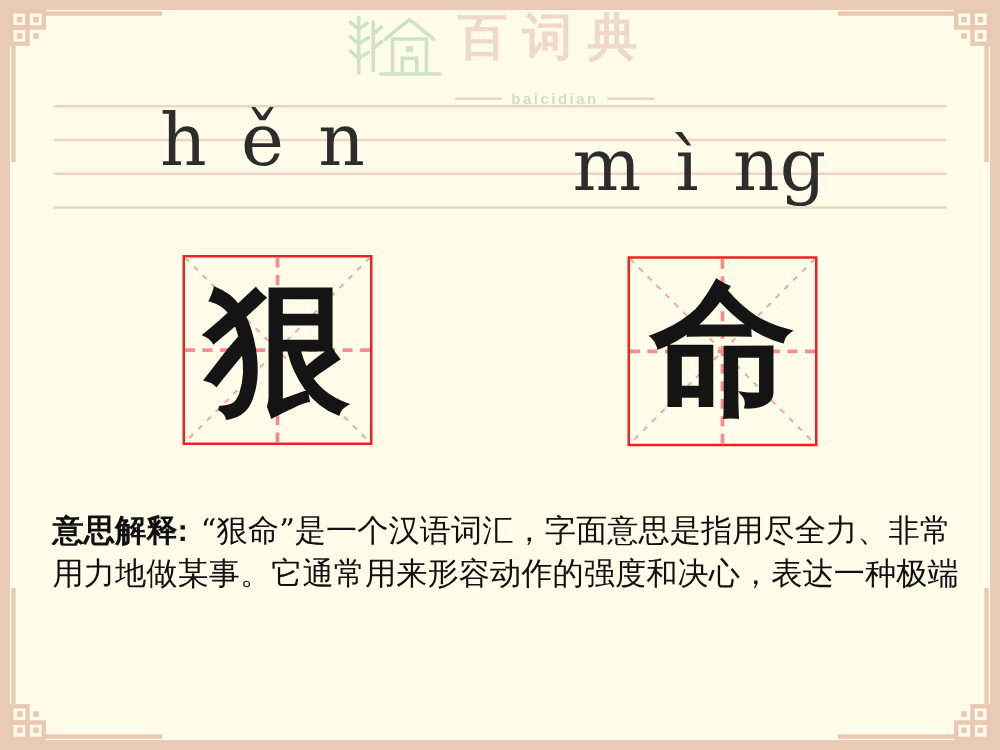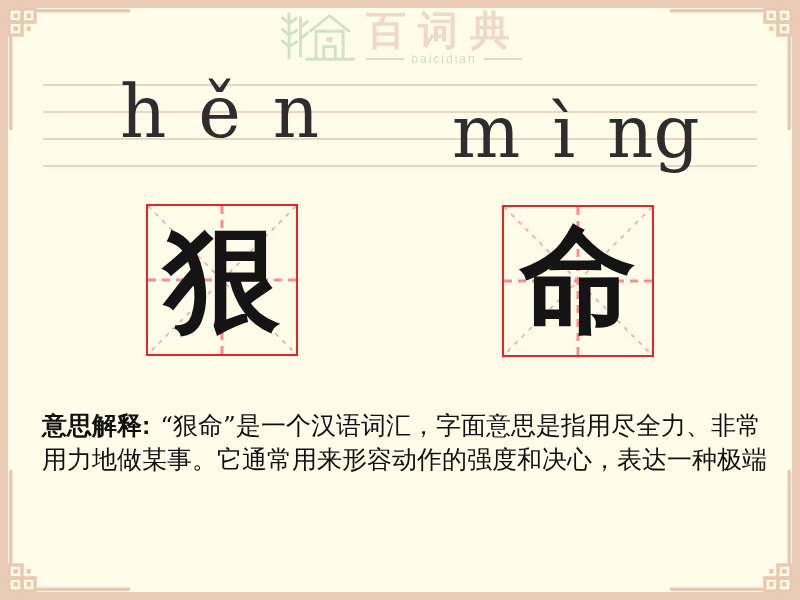--- a/index.html
+++ b/index.html
@@ -20,38 +20,38 @@
   .corner.tr{right:0;top:0;transform:scaleX(-1);}
   .corner.bl{left:0;bottom:0;transform:scaleY(-1);}
   .corner.br{right:0;bottom:0;transform:scale(-1,-1);}
 
   
   .logo{
     position:absolute;top:8px;left:50%;transform:translateX(-50%);
     display:flex;align-items:flex-start;gap:8px;
   }
   .logo-icon{width:80px;height:58px;}
-  .logo-col{display:flex;flex-direction:column;align-items:center;}
+  .logo-col{display:flex;flex-direction:column;align-items:center;gap:20px;}
   .logo-title{
     font-size:40px;font-weight:bold;color:#f0d9cb;
     letter-spacing:12px;line-height:44px;white-space:nowrap;
     font-family:"DejaVu Serif",serif;
   }
   .logo-sub{display:flex;align-items:center;gap:7px;margin-top:0px;}
   .logo-dash{width:38px;height:0;border-top:2px solid #ecd6c8;}
   .logo-sub-text{
     font-size:12px;color:#cfe0c4;letter-spacing:2px;
-    font-family:"Liberation Sans",sans-serif;font-weight:normal;
+    font-family:"Liberation Sans",sans-serif;font-weight:bold;
   }
 
   
   .rule{position:absolute;left:43px;width:714px;height:2px;background:#eed5c2;}
   .pinyin{
     position:absolute;top:84px;height:56px;line-height:56px;
-    font-size:72px;color:#2d2d2d;text-align:center;
+    font-size:58px;color:#2d2d2d;text-align:center;
     word-spacing:9px;white-space:nowrap;
     font-family:"DejaVu Serif","Liberation Serif",serif;
   }
   .pinyin1{left:120px;width:180px;}
   .pinyin2{left:452px;width:215px;margin-top:20px;}
 
   
   .hanzi-box{
     position:absolute;width:148px;height:148px;
     border:2px solid #ee2222;box-sizing:content-box;

